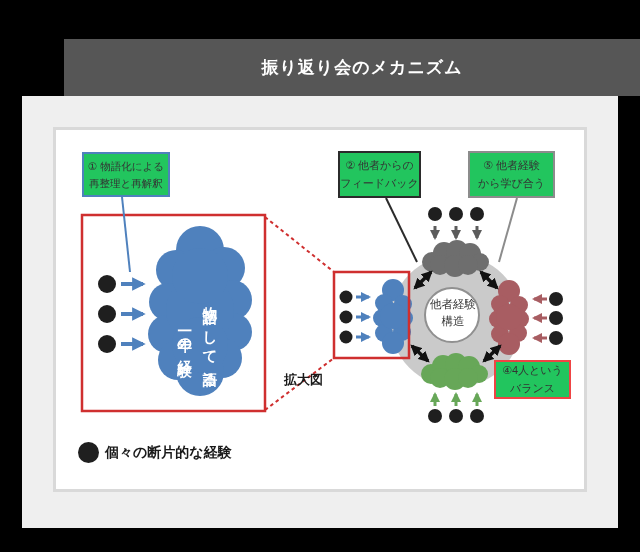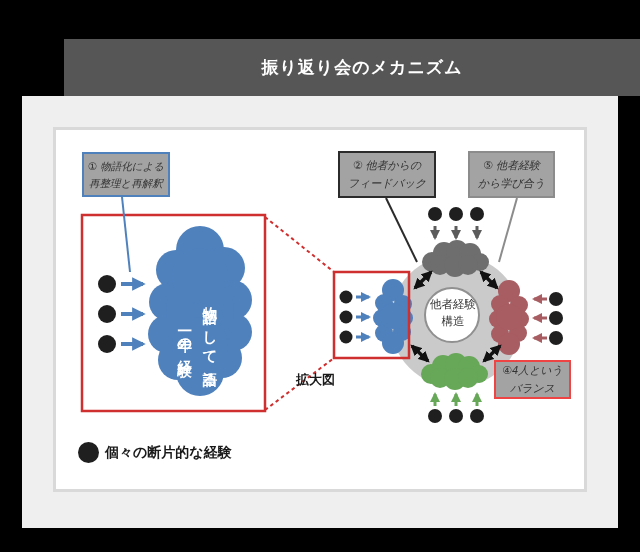--- a/index.html
+++ b/index.html
@@ -19,41 +19,41 @@
   #stage{left:22px;top:96px;width:596px;height:432px;background:#efefef;}
   
   #panel{
     left:53px;top:127px;width:534px;height:365px;background:#fff;
     border:3px solid #d9d9d9;box-sizing:border-box;
   }
   
   #diagram-svg{left:0;top:0;width:640px;height:552px;pointer-events:none;}
   
   .callout{
-    background:#a3a3a3;box-sizing:border-box;display:flex;align-items:center;justify-content:center;
-    text-align:center;white-space:pre-line;color:#333;line-height:1.55;z-index:5;font-style:italic;
+    background:#22c55e;box-sizing:border-box;display:flex;align-items:center;justify-content:center;
+    text-align:center;white-space:pre-line;color:#333;line-height:1.55;z-index:5;
   }
   #callout-1{left:82px;top:152px;width:88px;height:45px;border:2px solid #4f81bd;font-size:10.5px;}
-  #callout-2{left:338px;top:151px;width:98px;height:47px;border:2px solid #2b2b2b;font-size:11px;}
+  #callout-2{left:338px;top:151px;width:83px;height:47px;border:2px solid #2b2b2b;font-size:11px;}
   #callout-5{left:468px;top:151px;width:87px;height:47px;border:2px solid #8c8c8c;font-size:11px;}
   #callout-4{left:494px;top:360px;width:77px;height:39px;border:2px solid #ef4444;font-size:11px;}
   
   #story-text{
     left:166px;top:256px;width:56px;height:166px;
     writing-mode:vertical-rl;text-orientation:upright;
     color:#fff;font-size:14.5px;font-weight:bold;letter-spacing:3px;line-height:1.75;
     text-align:center;white-space:pre-line;z-index:4;
   }
   
   #center-text{
     left:423px;top:296px;width:60px;text-align:center;white-space:pre-line;
     color:#333;font-size:11.5px;line-height:1.5;z-index:4;
   }
   
-  #zoom-note{left:284px;top:371px;font-size:13px;font-weight:bold;color:#1a1a1a;z-index:4;margin-left:12px;}
+  #zoom-note{left:284px;top:371px;font-size:13px;font-weight:bold;color:#1a1a1a;z-index:4;}
   
   #legend{left:78px;top:442px;display:flex;align-items:center;gap:6px;z-index:4;}
   #legend .dot{width:21px;height:21px;border-radius:50%;background:#1f1f1f;}
   #legend .txt{font-size:14px;font-weight:bold;color:#1a1a1a;}
 </style>
 </head>
 <body>
 
 <div id="title-bar" class="abs">
   <span class="txt">振り返り会のメカニズム</span>

